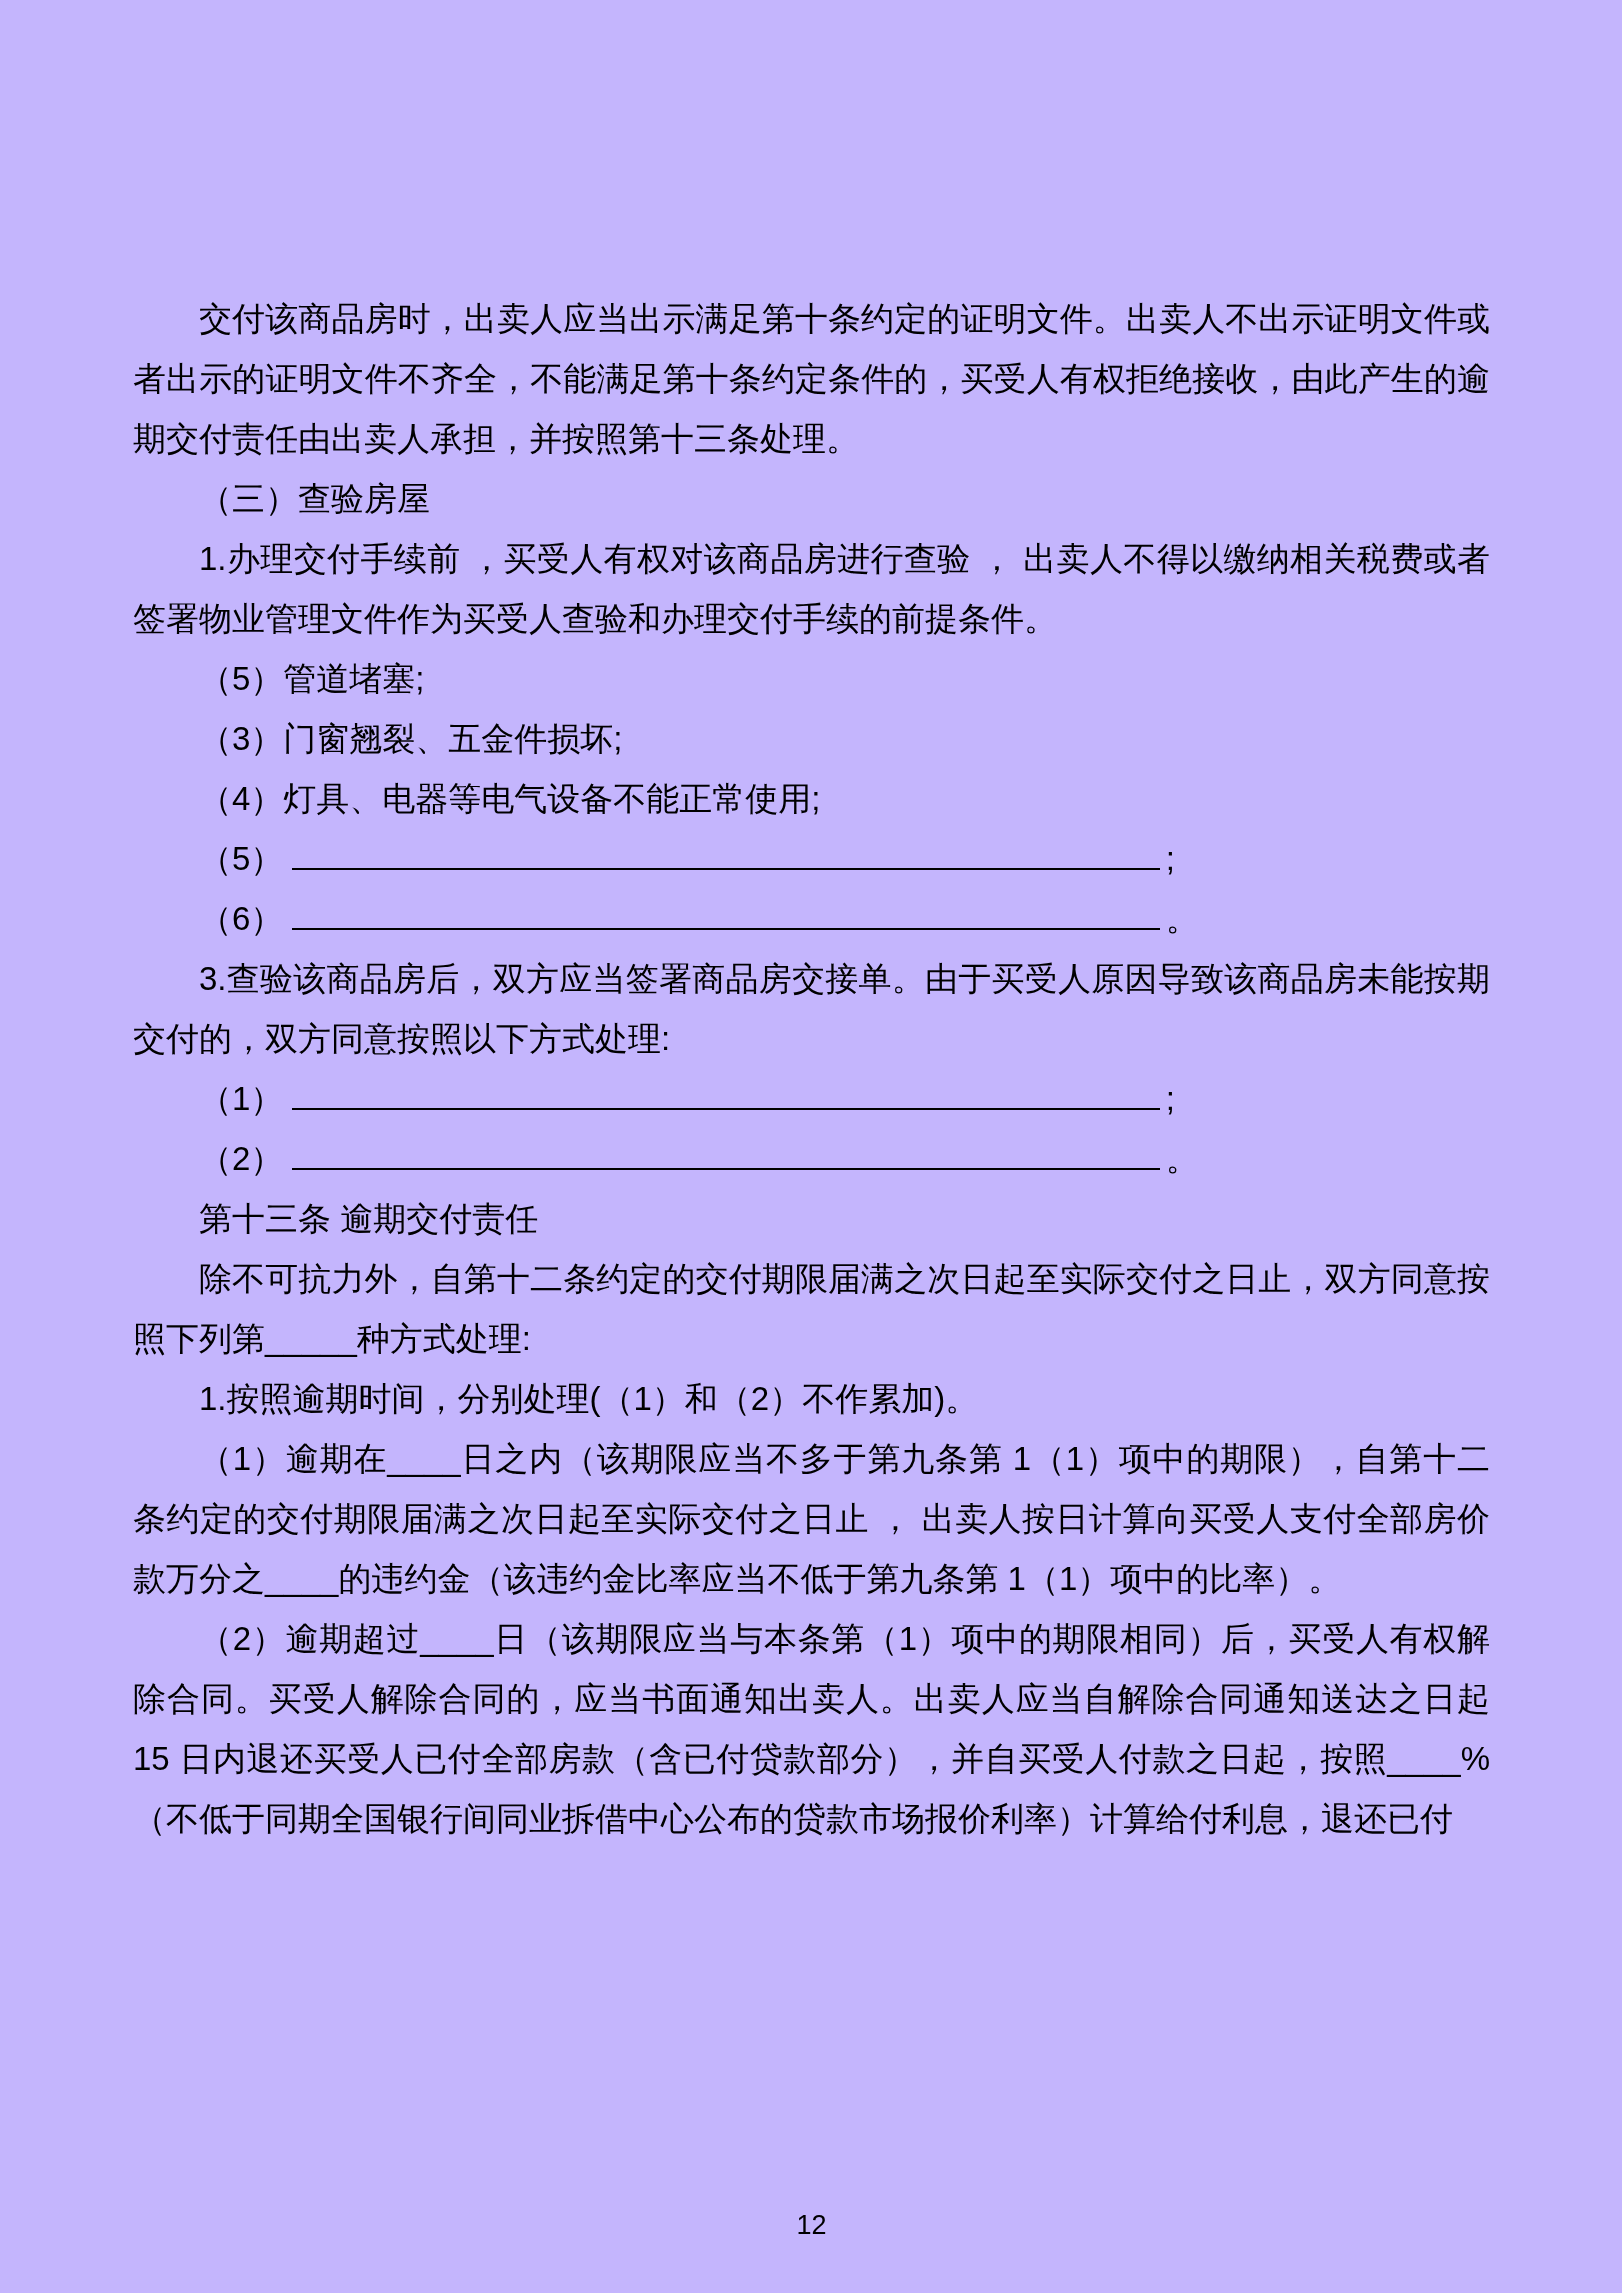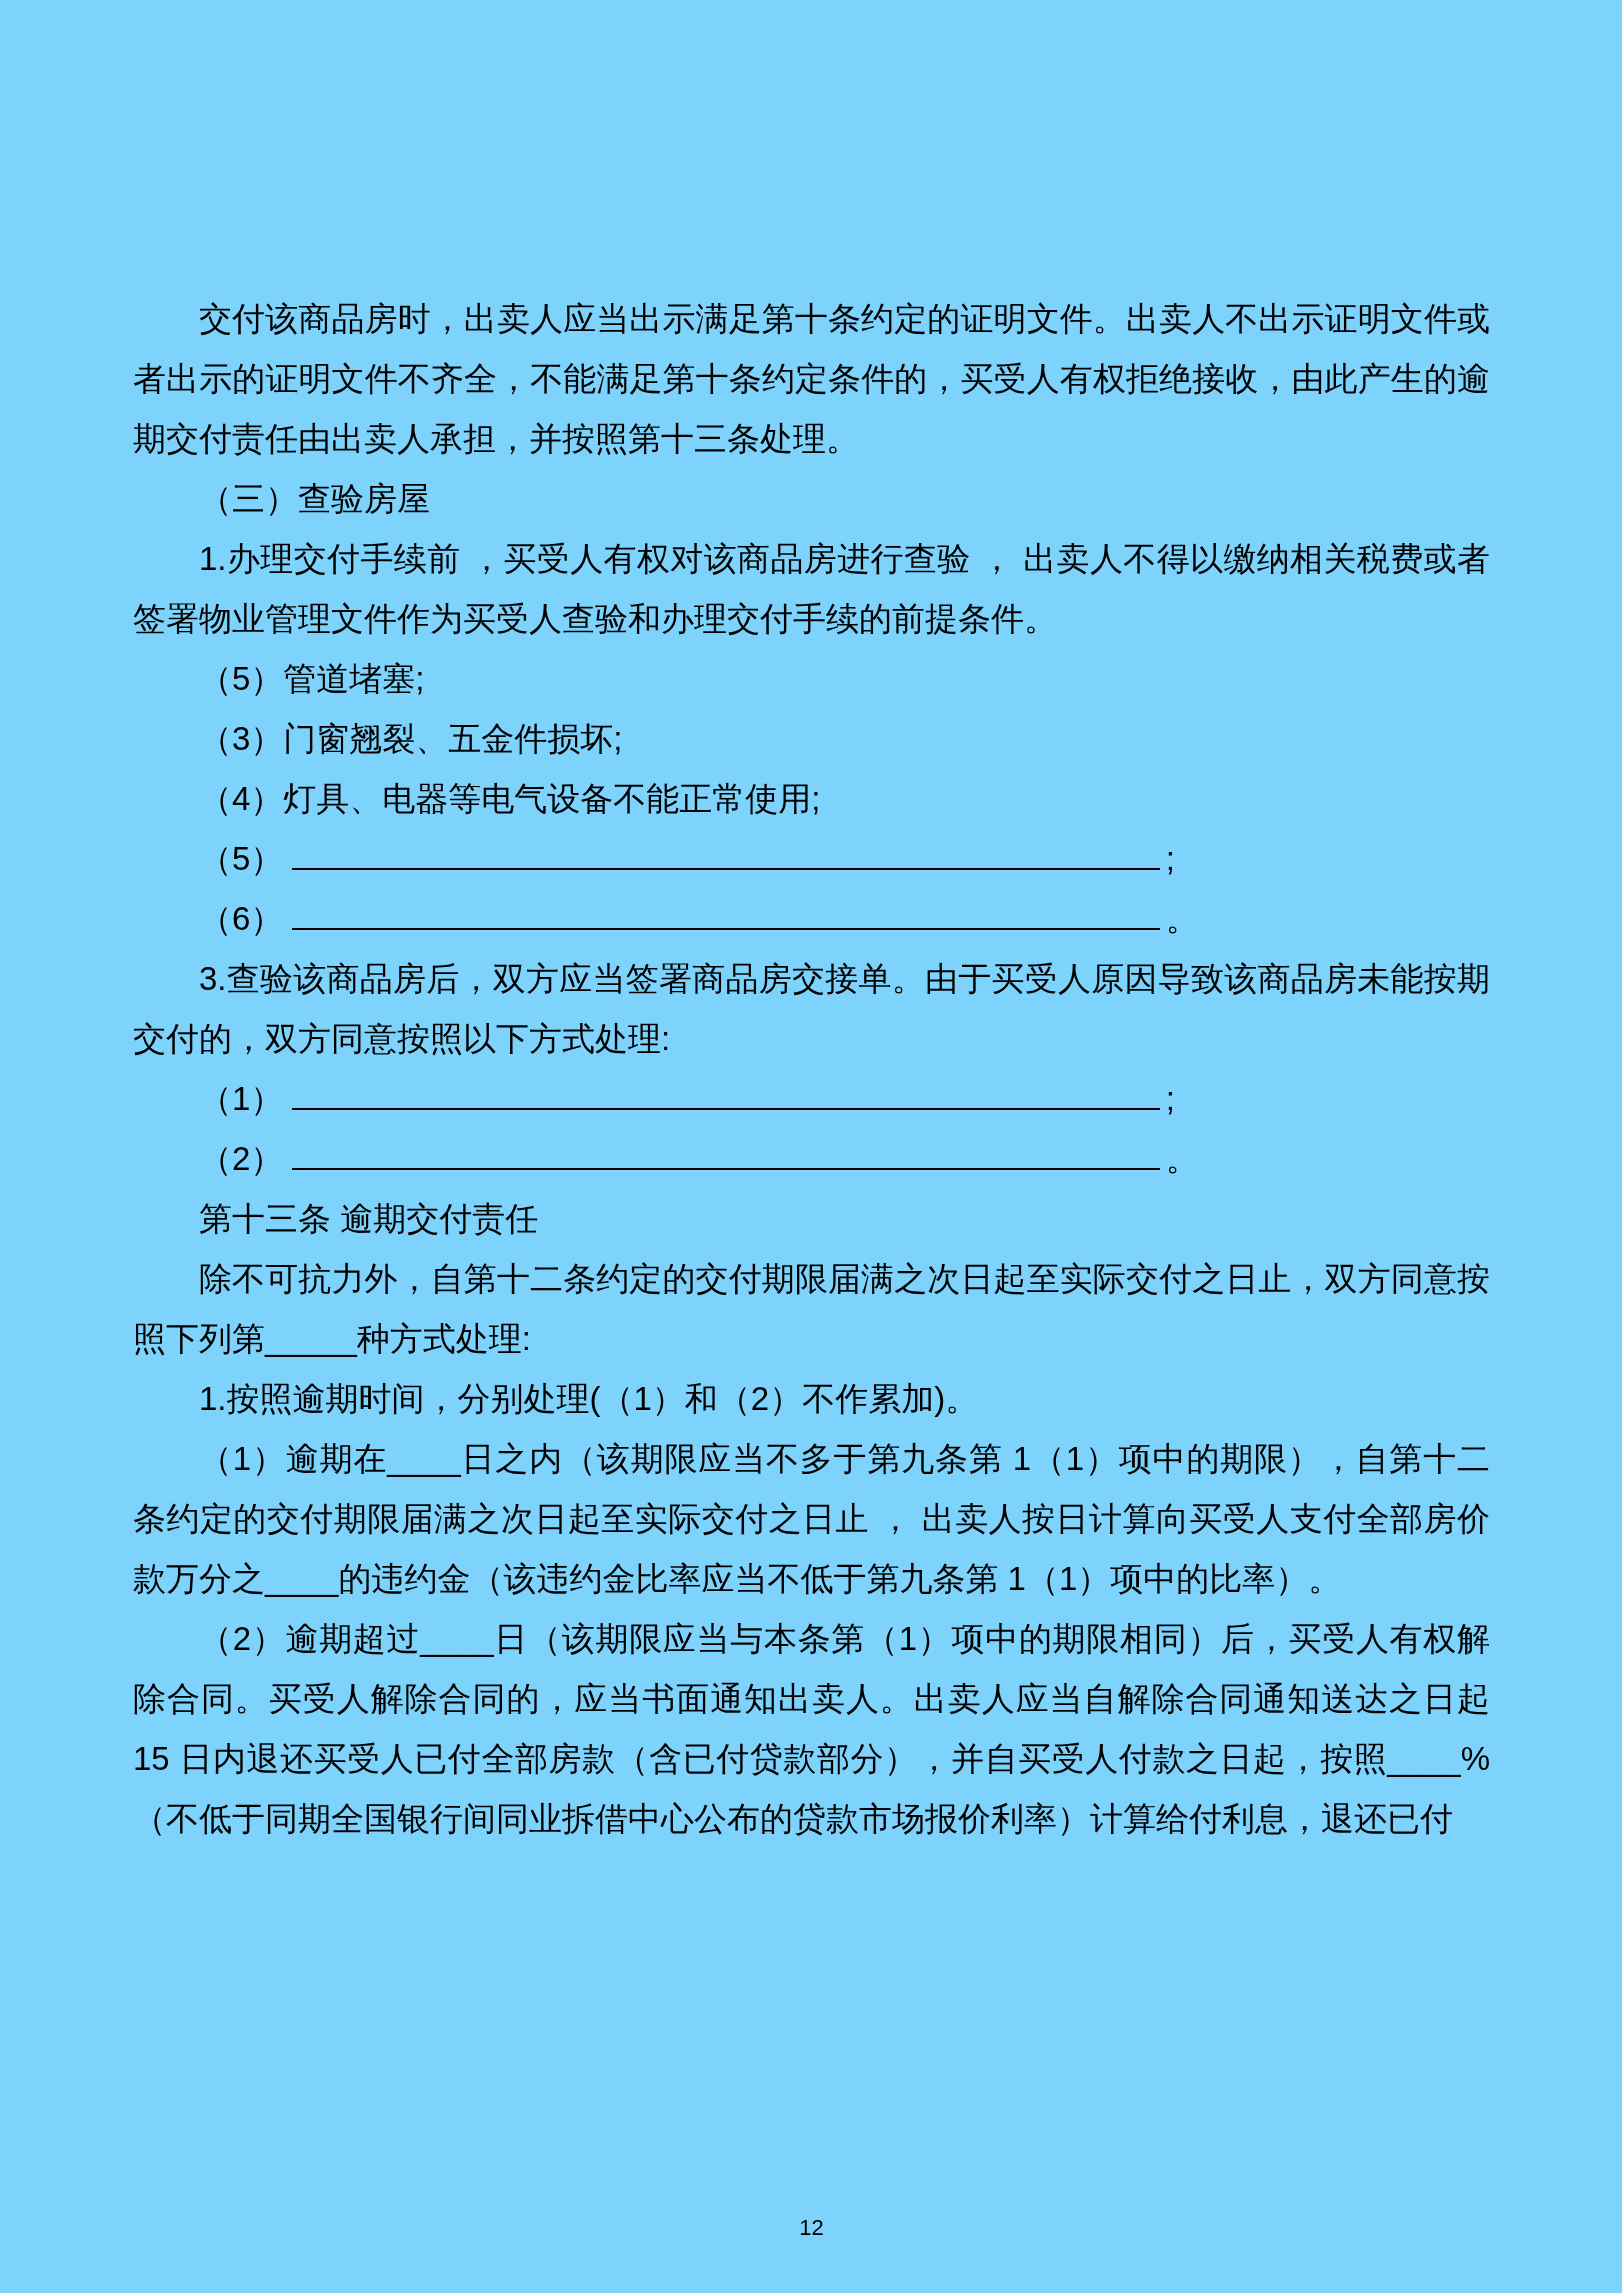--- a/index.html
+++ b/index.html
@@ -4,21 +4,21 @@
 <style>
   html, body {
     margin: 0;
     padding: 0;
     background: #ffffff;
   }
   .page {
     position: relative;
     width: 1623px;
     height: 2294px;
-    background: #7dd3fc;
+    background: #c4b5fd;
     color: #000000;
     font-family: "Liberation Sans", "DejaVu Sans", sans-serif;
     overflow: hidden;
   }
   .content {
     position: absolute;
     left: 133px;
     top: 289px;
     width: 1357px;
     font-size: 33px;
@@ -52,21 +52,21 @@
     vertical-align: baseline;
     margin-left: 9px;
     margin-right: 5.5px;
   }
   .page-number {
     position: absolute;
     left: 0;
     right: 0;
     bottom: 53px;
     text-align: center;
-    font-size: 22px;
+    font-size: 27px;
     color: #000000;
   }
 </style>
 </head>
 <body>
 
 <div class="page">
   <div class="content" id="content">
       <p class="para body">交付该商品房时，出卖人应当出示满足第十条约定的证明文件。出卖人不出示证明文件或者出示的证明文件不齐全，不能满足第十条约定条件的，买受人有权拒绝接收，由此产生的逾期交付责任由出卖人承担，并按照第十三条处理。</p>
       <p class="para heading">（三）查验房屋</p>

